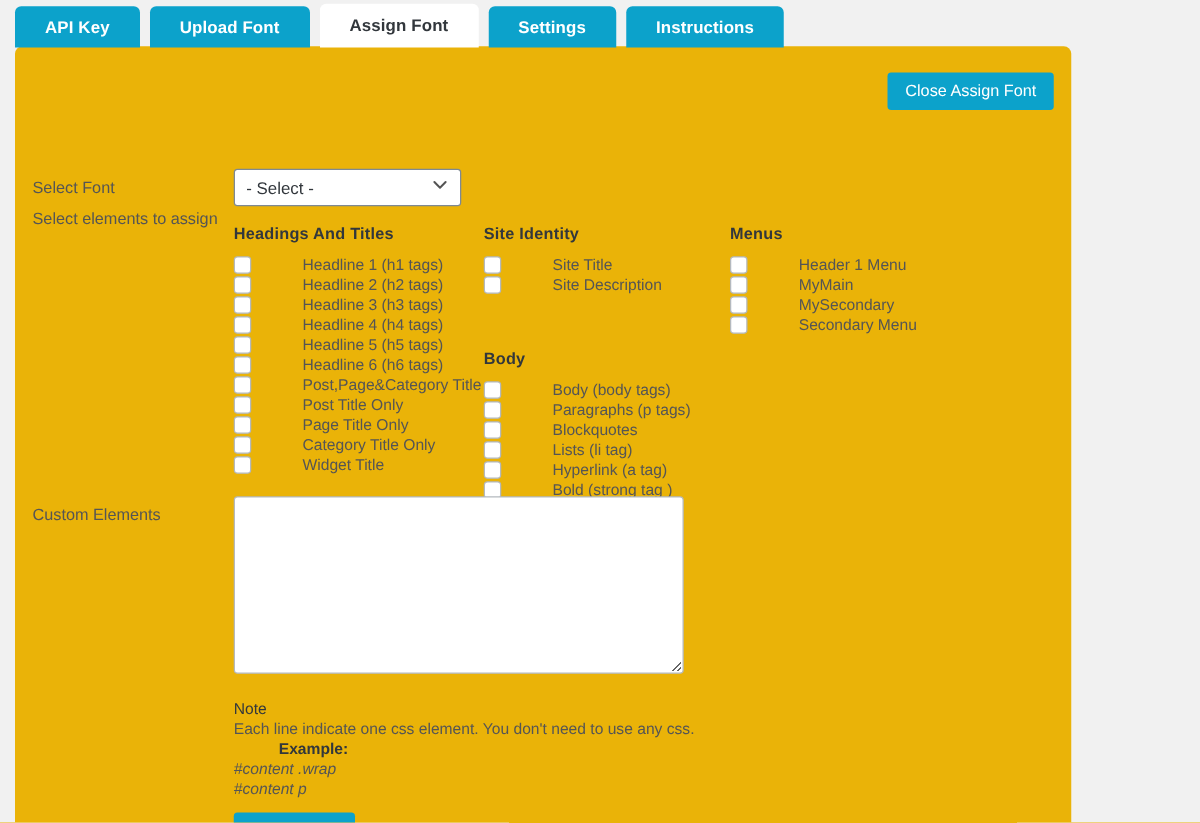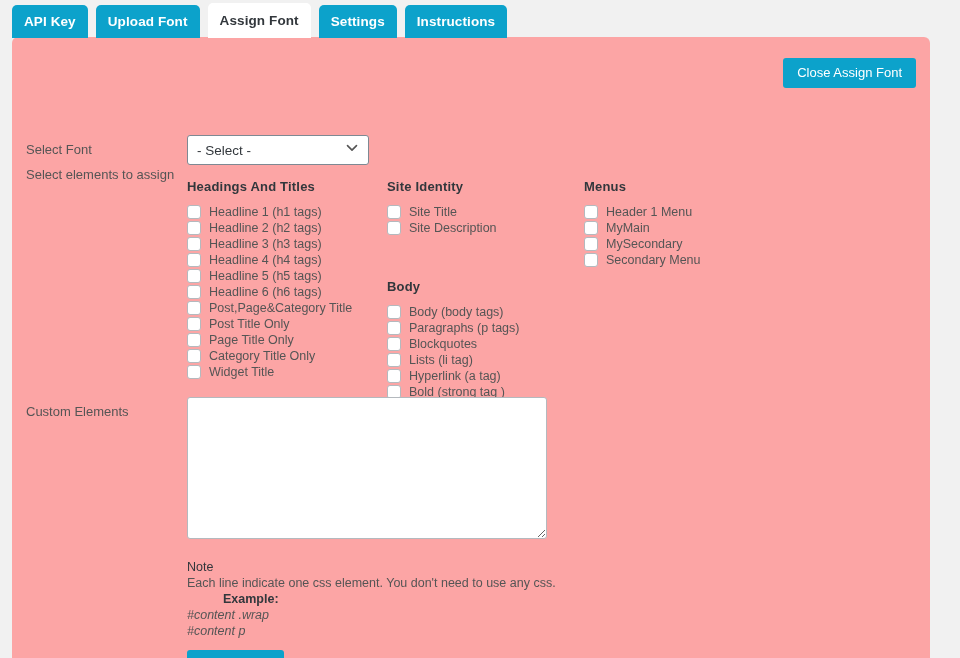--- a/index.html
+++ b/index.html
@@ -23,21 +23,21 @@
     left: 12px;
     top: 5px;
     height: 33px;
     display: flex;
     align-items: flex-end;
     gap: 8px;
     z-index: 5;
   }
   .tab {
     height: 33px;
-    padding: 0 12px;
+    padding: 0 24px;
     display: flex;
     align-items: center;
     justify-content: center;
     border-radius: 5px 5px 0 0;
     background: #0CA2CB;
     color: #ffffff;
     font-size: 13.5px;
     font-weight: bold;
     letter-spacing: .1px;
     white-space: nowrap;
@@ -50,23 +50,23 @@
     height: 35px;
     position: relative;
     z-index: 6;
   }
 
   
   .panel {
     position: absolute;
     left: 12px;
     top: 37px;
-    width: 918px;
+    width: 845px;
     height: 621px;
-    background: #fca5a5;
+    background: #eab308;
     border-radius: 6px 6px 0 0;
     box-sizing: border-box;
   }
 
   
   .close-btn {
     position: absolute;
     right: 14px;
     top: 21px;
     background: #0CA2CB;
@@ -149,20 +149,21 @@
     margin: 0 0 10px 0;
     letter-spacing: .2px;
   }
   .group-title.spaced { margin-top: 43px; }
 
   .cb-row {
     display: flex;
     align-items: center;
     height: 16px;
     margin-bottom: 0px;
+    gap: 33px;
   }
   .cb {
     width: 14px;
     height: 14px;
     min-width: 14px;
     box-sizing: border-box;
     border: 1px solid #b4b9be;
     border-radius: 3px;
     background: #fff;
     margin-right: 8px;

